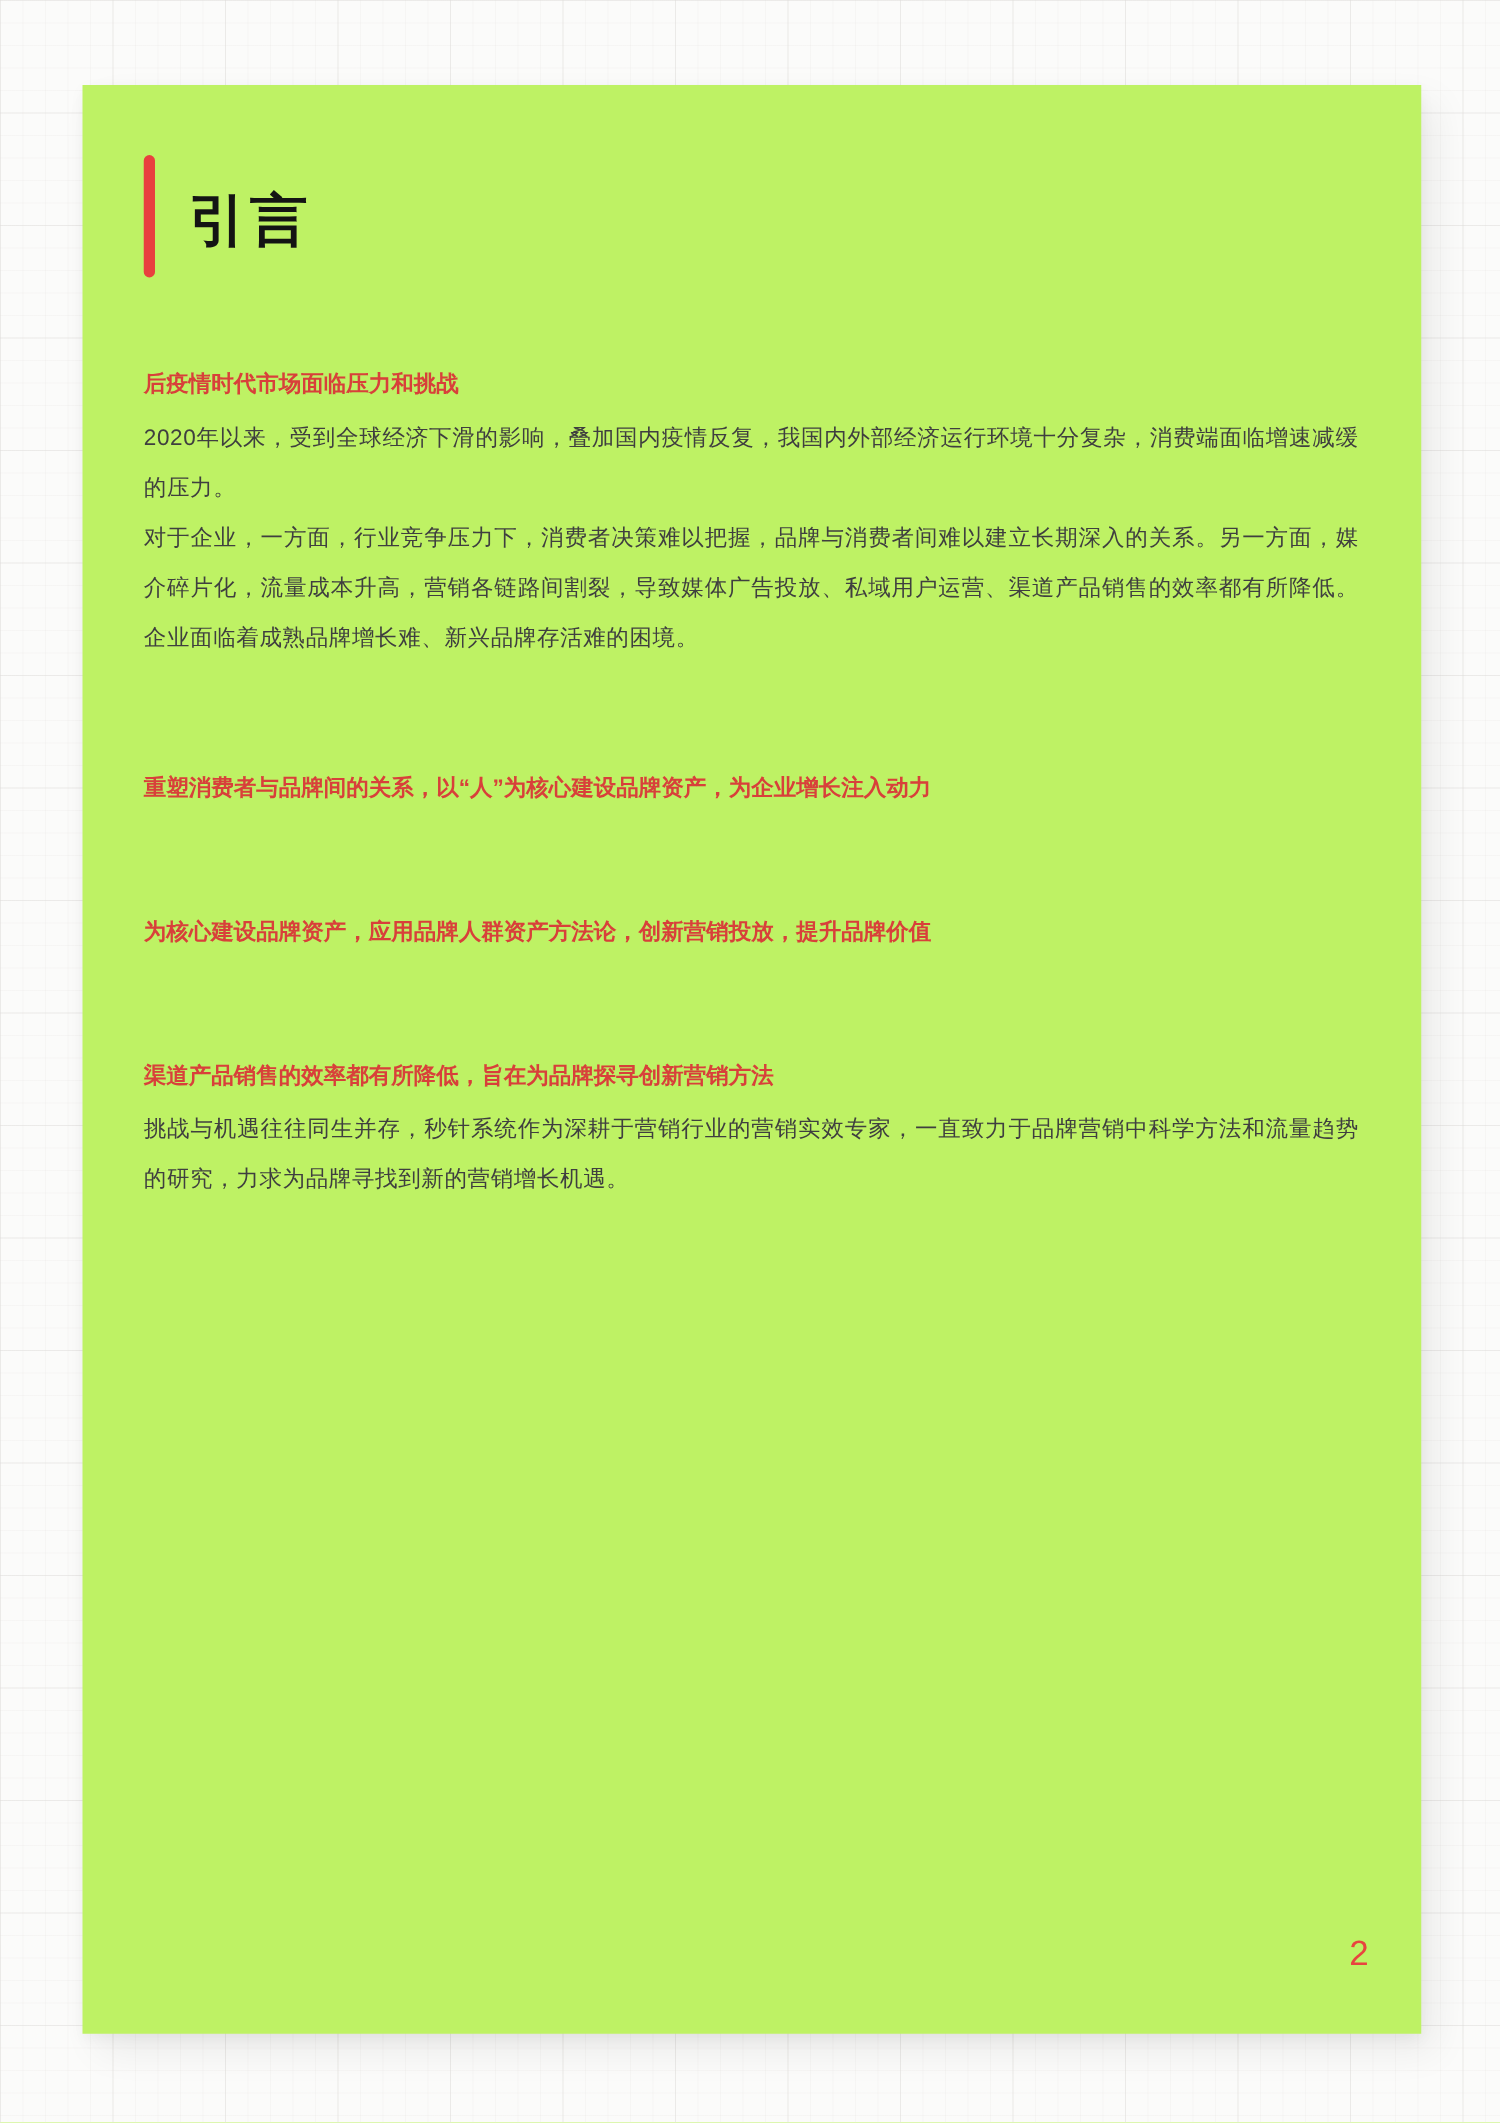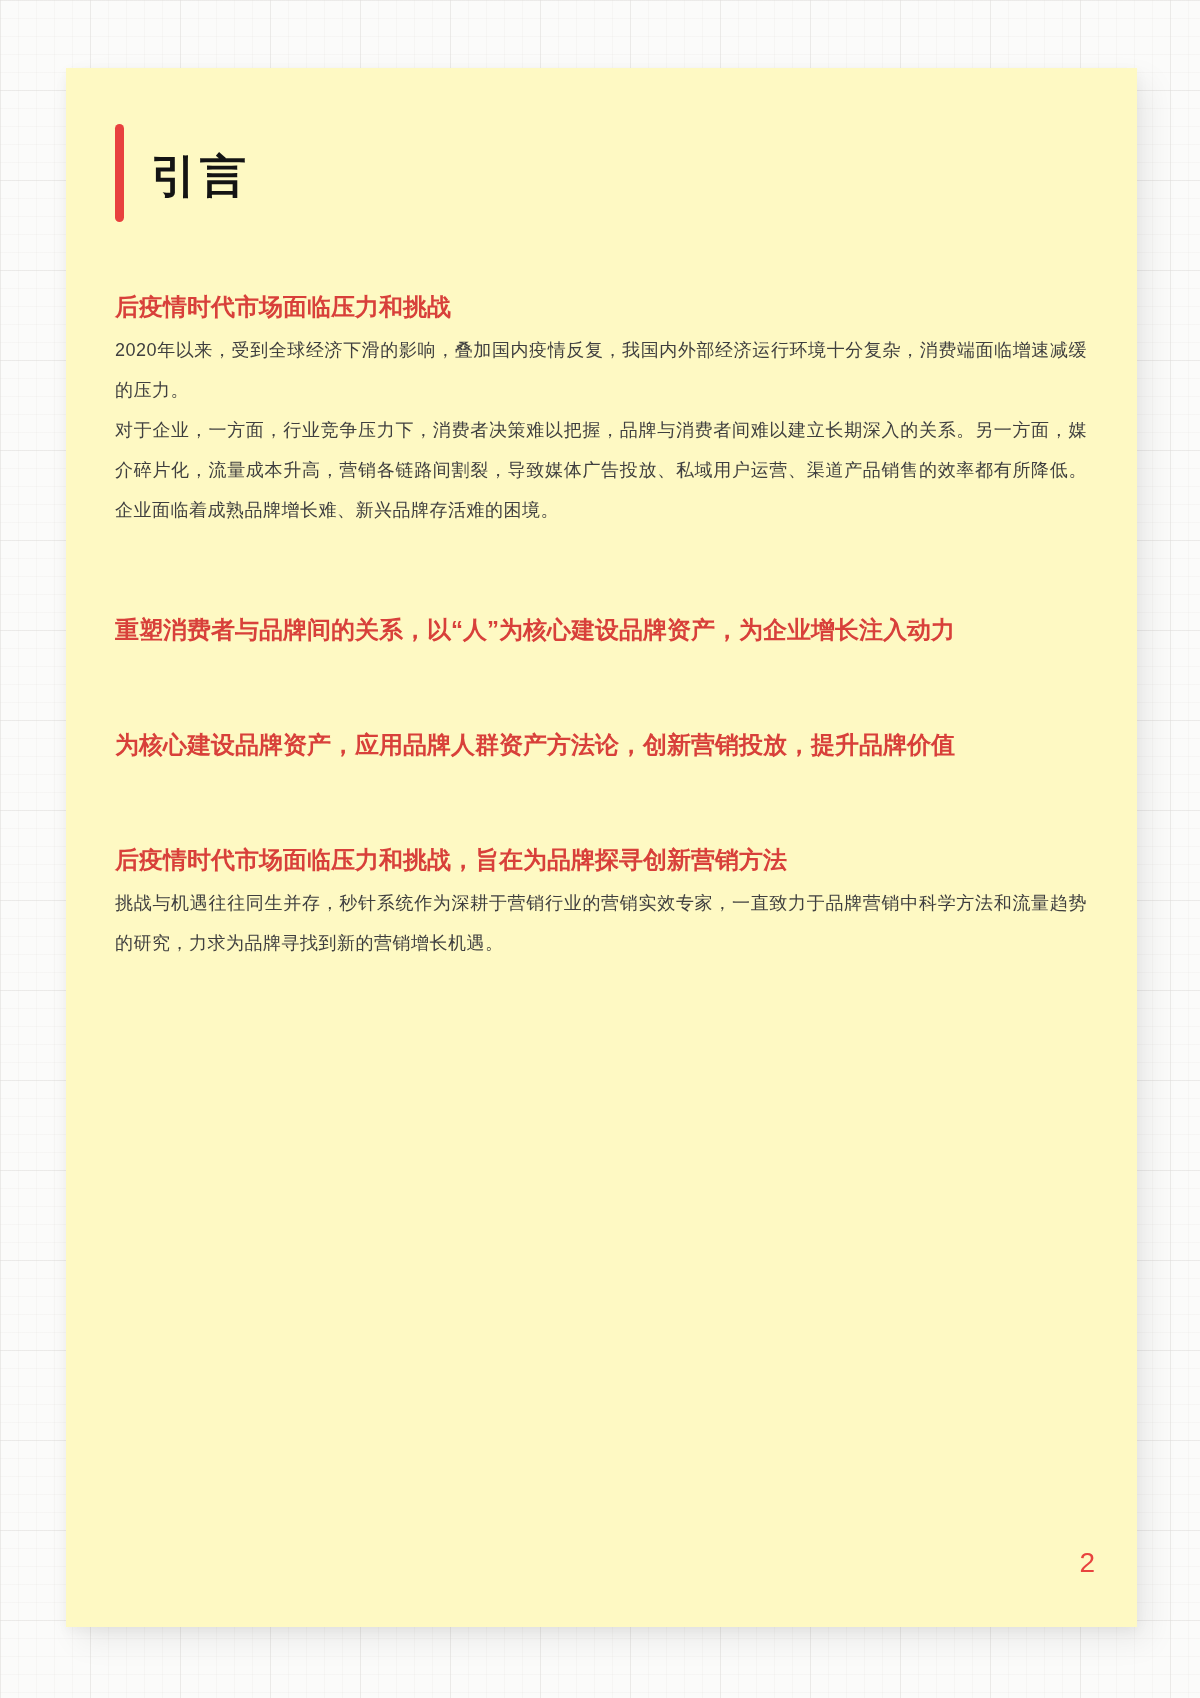--- a/index.html
+++ b/index.html
@@ -21,21 +21,21 @@
     background-size: 90px 90px, 90px 90px, 18px 18px, 18px 18px;
     overflow: hidden;
   }
 
   .page-card {
     position: absolute;
     left: 66px;
     top: 68px;
     width: 1071px;
     height: 1559px;
-    background: #fef9c3;
+    background: #bef264;
     box-shadow: 0 4px 12px rgba(0,0,0,0.05), 12px 14px 30px rgba(0,0,0,0.07);
     padding: 56px 50px 0 49px;
   }
 
   .title-block {
     display: flex;
     align-items: stretch;
     height: 98px;
     margin-bottom: 70px;
   }
@@ -55,21 +55,21 @@
     margin-left: 27px;
     align-self: center;
     line-height: 1;
     padding-top: 6px;
   }
 
   .section { margin-top: 85px; }
   .section:first-of-type { margin-top: 0; }
 
   .section-heading {
-    font-size: 24px;
+    font-size: 18px;
     font-weight: 700;
     color: #d8403a;
     line-height: 30px;
     margin-bottom: 8px;
   }
 
   .section p {
     font-size: 18px;
     color: #3f3f3f;
     line-height: 40px;
@@ -105,19 +105,19 @@
 
   <div class="section">
     <h2 class="section-heading">重塑消费者与品牌间的关系，以“人”为核心建设品牌资产，为企业增长注入动力</h2>
       </div>
 
   <div class="section">
     <h2 class="section-heading">为核心建设品牌资产，应用品牌人群资产方法论，创新营销投放，提升品牌价值</h2>
       </div>
 
   <div class="section">
-    <h2 class="section-heading">后疫情时代市场面临压力和挑战，旨在为品牌探寻创新营销方法</h2>
+    <h2 class="section-heading">渠道产品销售的效率都有所降低，旨在为品牌探寻创新营销方法</h2>
   <p>挑战与机遇往往同生并存，秒针系统作为深耕于营销行业的营销实效专家，一直致力于品牌营销中科学方法和流量趋势的研究，力求为品牌寻找到新的营销增长机遇。</p>
       </div>
 </div>
 
   <div class="page-number">2</div>
 </div>
 
 </body></html>

